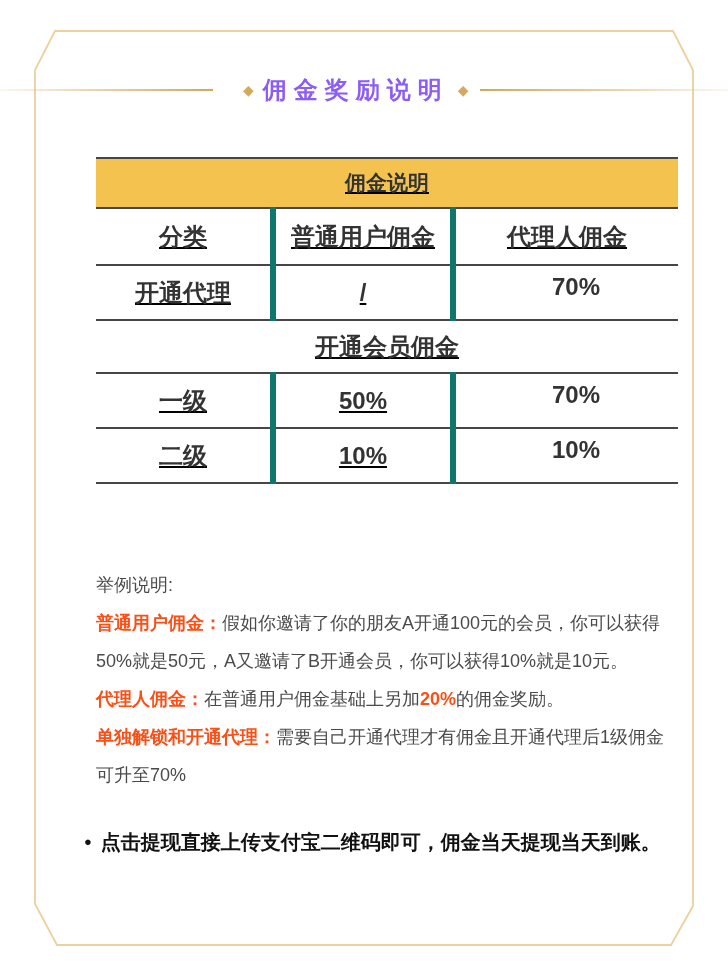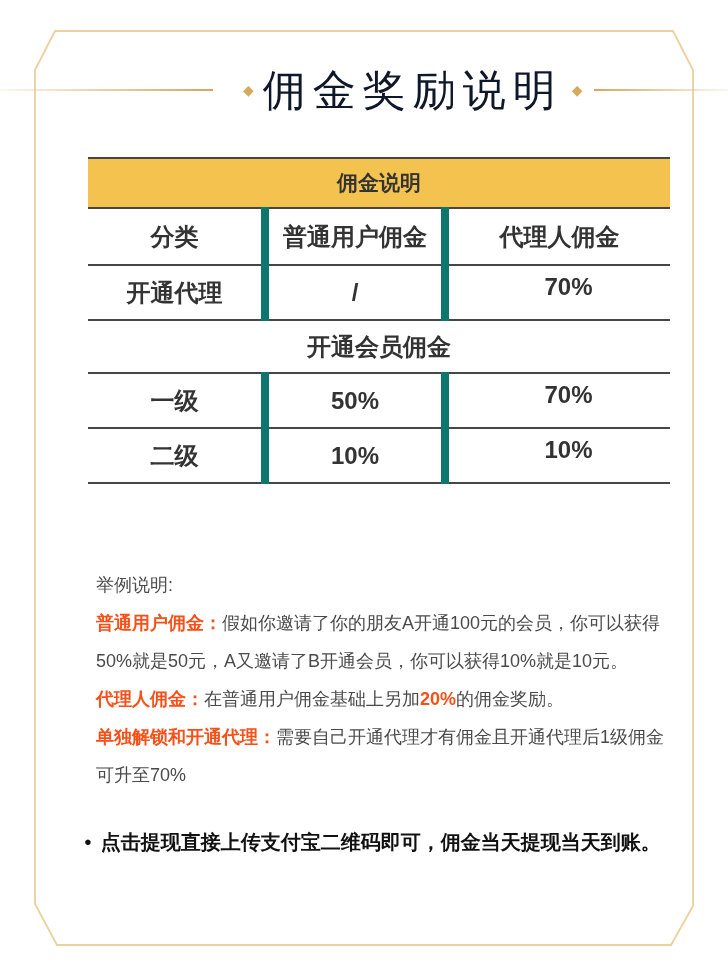--- a/index.html
+++ b/index.html
@@ -25,39 +25,39 @@
     flex:1;
     background:linear-gradient(to left, rgba(230,204,150,0.15), #d2a75c);
   }
   .diamond{
     color:#d5aa5e;font-size:14px;line-height:1;
     margin:0 9px;
   }
   .diamond-left{margin-left:30px;}
   .diamond-right{margin-right:11px;}
   .page-title{
-    font-size:43px;font-weight:normal;color:#0f172a;
+    font-size:24px;font-weight:bold;color:#8b5cf6;
     letter-spacing:7px;white-space:nowrap;line-height:36px;
   }
 
   
-  .tbl-wrap{position:absolute;top:157px;left:88px;width:582px;}
+  .tbl-wrap{position:absolute;top:157px;left:96px;width:582px;text-decoration:underline;}
   table.commission{
     width:582px;border-collapse:collapse;table-layout:fixed;
   }
   table.commission td{
     border-top:2px solid #464646;border-bottom:2px solid #464646;
     text-align:center;vertical-align:middle;
     font-size:24px;font-weight:bold;color:#333333;
     height:53px;padding:0;
   }
   table.commission tr.bar-row td{
     background:#f3c24f;height:48px;font-size:21px;color:#333333;
   }
-  table.commission tr.cells td + td{border-left:8px solid #0f766e;}
+  table.commission tr.cells td + td{border-left:6px solid #0f766e;}
   table.commission tr.section-row td{height:51px;}
   .raise{display:inline-block;transform:translateY(-6px);margin-left:18px;}
 
   
   .notes{
     position:absolute;top:566px;left:96px;width:572px;
     font-size:18px;line-height:38px;color:#4a4a4a;
   }
   .note-line{white-space:nowrap;}
   .seg-o{color:#fa4f16;font-weight:bold;}

